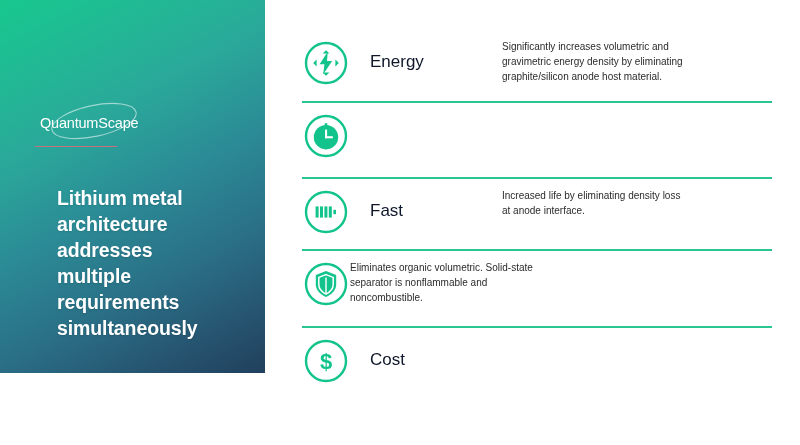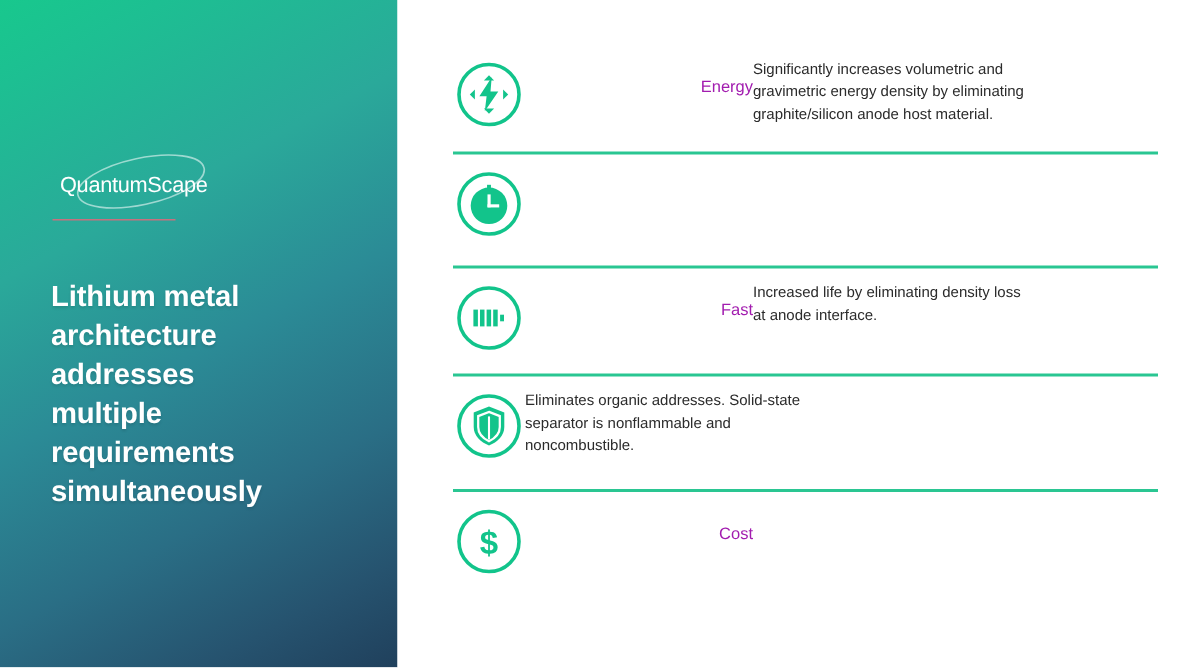--- a/index.html
+++ b/index.html
@@ -20,21 +20,21 @@
     height: 445px;
     background: #ffffff;
     display: flex;
     overflow: hidden;
   }
 
   
   .left-panel {
     position: relative;
     width: 265px;
-    height: 445px;
+    height: 373px;
     flex: 0 0 265px;
     background: linear-gradient(152deg, #18c88d 0%, #1dbf92 10%, #2aa99a 32%, #2b8b96 52%, #2a6e85 72%, #26536f 88%, #20405c 100%);
     overflow: hidden;
   }
 
   .logo-block {
     position: absolute;
     left: 38px;
     top: 102px;
     width: 122px;
@@ -46,21 +46,21 @@
     position: absolute;
     left: 35px;
     top: 146px;
     width: 82px;
     height: 1px;
     background: #c8707e;
   }
 
   .panel-title {
     position: absolute;
-    left: 34px;
+    left: 57px;
     top: 186px;
     width: 200px;
     color: #ffffff;
     font-size: 19.5px;
     font-weight: bold;
     line-height: 1.33;
     letter-spacing: -0.1px;
     text-shadow: 0 1px 2px rgba(0,0,0,0.12);
     white-space: pre-line;
   }
@@ -105,25 +105,24 @@
     padding-top: 9px;
   }
   .icon-svg { display: block; }
 
   .label-cell {
     flex: 0 0 152px;
     width: 152px;
     padding-top: 22px;
     padding-left: 20px;
     box-sizing: border-box;
-    color: #a21caf;
-    font-size: 11px;
+    color: #0f172a;
+    font-size: 17px;
     font-weight: normal;
     line-height: 1.2;
-    text-align: right;
   }
 
   .desc-cell {
     flex: 1 1 auto;
     padding-top: 9px;
     color: #2b2b2b;
     font-size: 10px;
     line-height: 1.52;
     white-space: pre-line;
   }
@@ -208,21 +207,21 @@
         <div class="icon-cell">
           <svg class="icon-svg" width="48" height="48" viewBox="0 0 48 48">
             <circle cx="24" cy="24" r="20" fill="none" stroke="#12c48b" stroke-width="2.4"></circle>
             <path d="M24 11.0 L34.2 15.0 L34.2 24.6 C34.2 30.4 29.6 34.6 24 37.0
                      C18.4 34.6 13.8 30.4 13.8 24.6 L13.8 15.0 Z" fill="#12c48b"></path>
             <path d="M24 14.6 L31.2 17.4 L31.2 24.6 C31.2 28.9 27.9 32.2 24 34.1
                      C20.1 32.2 16.8 28.9 16.8 24.6 L16.8 17.4 Z" fill="none" stroke="#ffffff" stroke-width="1.5"></path>
             <path d="M24 17.6 L24 33.0" stroke="#ffffff" stroke-width="1.4"></path>
           </svg>
         </div>
-        <div class="desc-cell">Eliminates organic addresses. Solid-state
+        <div class="desc-cell">Eliminates organic volumetric. Solid-state
 separator is nonflammable and
 noncombustible.</div>
       </div>
       <div class="divider"></div>
 
       <div class="row r4">
         <div class="icon-cell">
           <svg class="icon-svg" width="48" height="48" viewBox="0 0 48 48">
             <circle cx="24" cy="24" r="20" fill="none" stroke="#12c48b" stroke-width="2.4"></circle>
             <text x="24" y="32.4" text-anchor="middle" fill="#12c48b" font-family="Liberation Sans, sans-serif" font-size="22" font-weight="bold">$</text>

